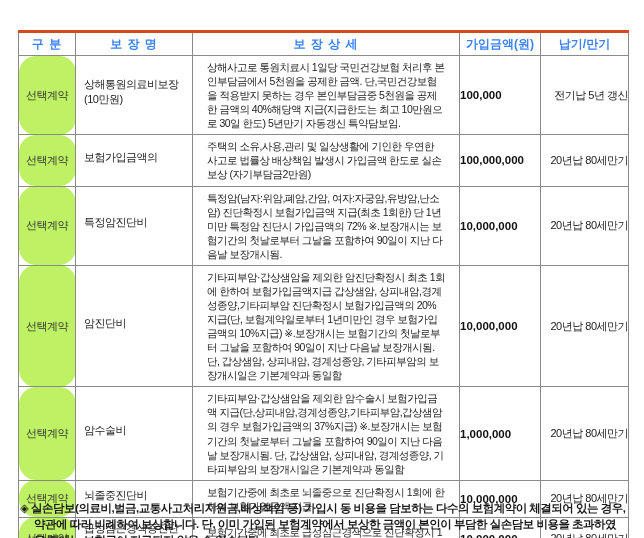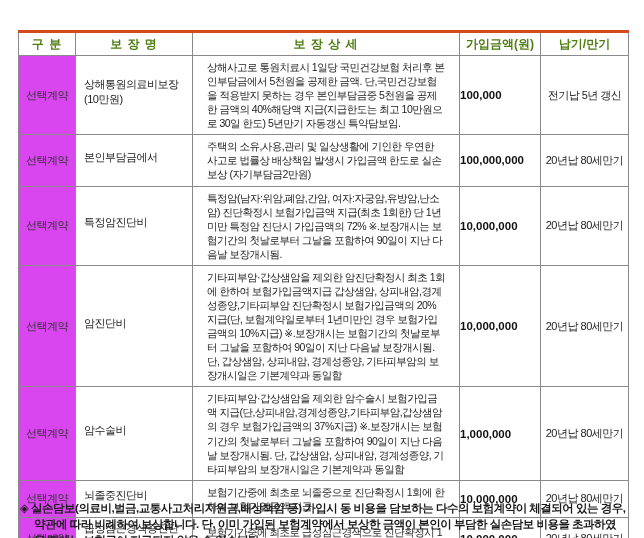--- a/index.html
+++ b/index.html
@@ -31,43 +31,43 @@
   table.coverage tr { page-break-inside:avoid; }
 
   col.c-type   { width:57px;  }
   col.c-name   { width:117px; }
   col.c-detail { width:267px; }
   col.c-amount { width:81px;  }
   col.c-term   { width:88px;  }
 
   th {
     height:24px; background:#ffffff;
-    font-size:12px; font-weight:bold; color:#4d7c0f;
+    font-size:12px; font-weight:bold; color:#3b82f6;
     text-align:center; letter-spacing:1px;
   }
   th.h-amount, th.h-term { letter-spacing:0;margin-left:24px; }
 
   td.cell-type {
-    background:#d946ef; text-align:center;
-    font-size:11px; color:#333333; letter-spacing:-0.5px;
+    background:#bef264; text-align:center;
+    font-size:11px; color:#333333; letter-spacing:-0.5px;border-radius:17px;
   }
   td.cell-name {
     font-size:11px; color:#222222; letter-spacing:-0.5px;
     padding:3px 4px 9px 8px; text-align:left; line-height:1.35;
   }
   td.cell-detail {
     font-size:10.5px; color:#222222; letter-spacing:-0.5px;
     padding:4px 14px; text-align:left; line-height:1.34;
   }
   td.cell-amount {
     font-size:11.5px; font-weight:bold; color:#111111;
     padding-right:10px;
   }
   td.cell-term {
-    font-size:11px; color:#222222; text-align:center; letter-spacing:-0.5px;
+    font-size:11px; color:#222222; text-align:right; letter-spacing:-0.5px;
   }
 
   .footnote {
     position:absolute; left:20px; top:500px; width:606px;
     font-size:11.5px; font-weight:bold; color:#1a1a1a;
     line-height:16px; letter-spacing:-0.5px;
     padding-left:14px; text-indent:-14px;
   }
   .footnote .marker { font-weight:bold; }
 </style>
@@ -98,21 +98,21 @@
     <tbody>
       <tr style="height:68px">
         <td class="cell-type">선택계약</td>
         <td class="cell-name">상해통원의료비보장(10만원)</td>
         <td class="cell-detail">상해사고로 통원치료시 1일당 국민건강보험 처리후 본인부담금에서 5천원을 공제한 금액. 단,국민건강보험을 적용받지 못하는 경우 본인부담금중 5천원을 공제한 금액의 40%해당액 지급(지급한도는 최고 10만원으로 30일 한도) 5년만기 자동갱신 특약담보임.</td>
         <td class="cell-amount">100,000</td>
         <td class="cell-term">전기납 5년 갱신</td>
       </tr>
       <tr style="height:36px">
         <td class="cell-type">선택계약</td>
-        <td class="cell-name">본인부담금에서</td>
+        <td class="cell-name">보험가입금액의</td>
         <td class="cell-detail">주택의 소유,사용,관리 및 일상생활에 기인한 우연한 사고로 법률상 배상책임 발생시 가입금액 한도로 실손보상 (자기부담금2만원)</td>
         <td class="cell-amount">100,000,000</td>
         <td class="cell-term">20년납 80세만기</td>
       </tr>
       <tr style="height:65px">
         <td class="cell-type">선택계약</td>
         <td class="cell-name">특정암진단비</td>
         <td class="cell-detail">특정암(남자:위암,폐암,간암, 여자:자궁암,유방암,난소암) 진단확정시 보험가입금액 지급(최초 1회한) 단 1년미만 특정암 진단시 가입금액의 72% ※.보장개시는 보험기간의 첫날로부터 그날을 포함하여 90일이 지난 다음날 보장개시됨.</td>
         <td class="cell-amount">10,000,000</td>
         <td class="cell-term">20년납 80세만기</td>

